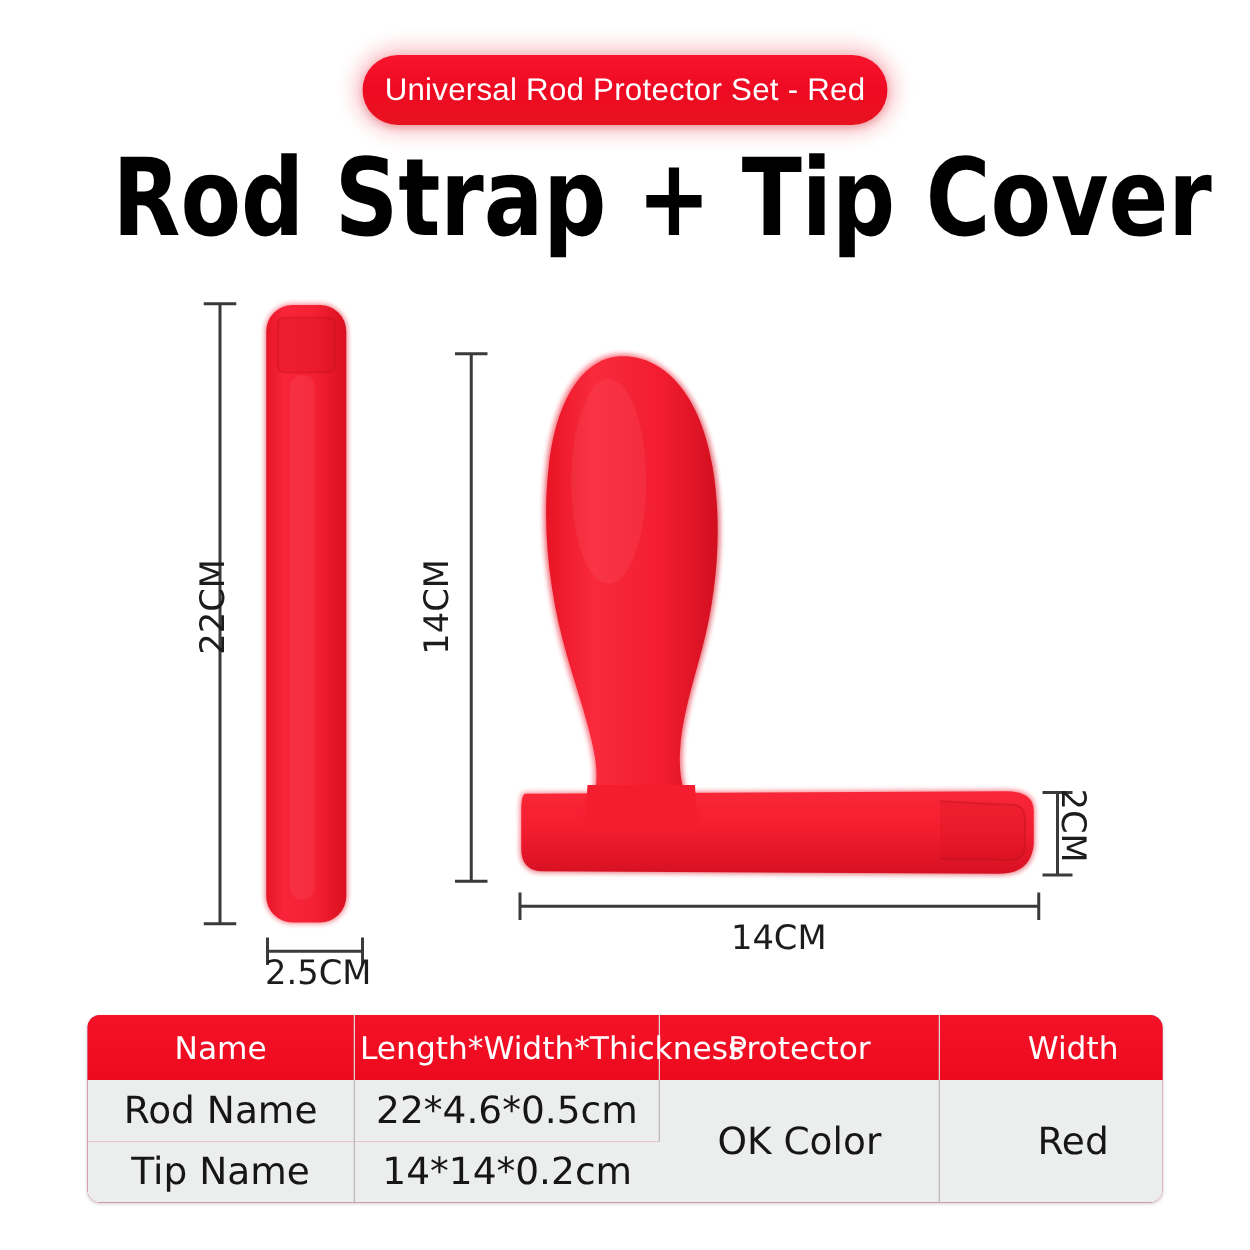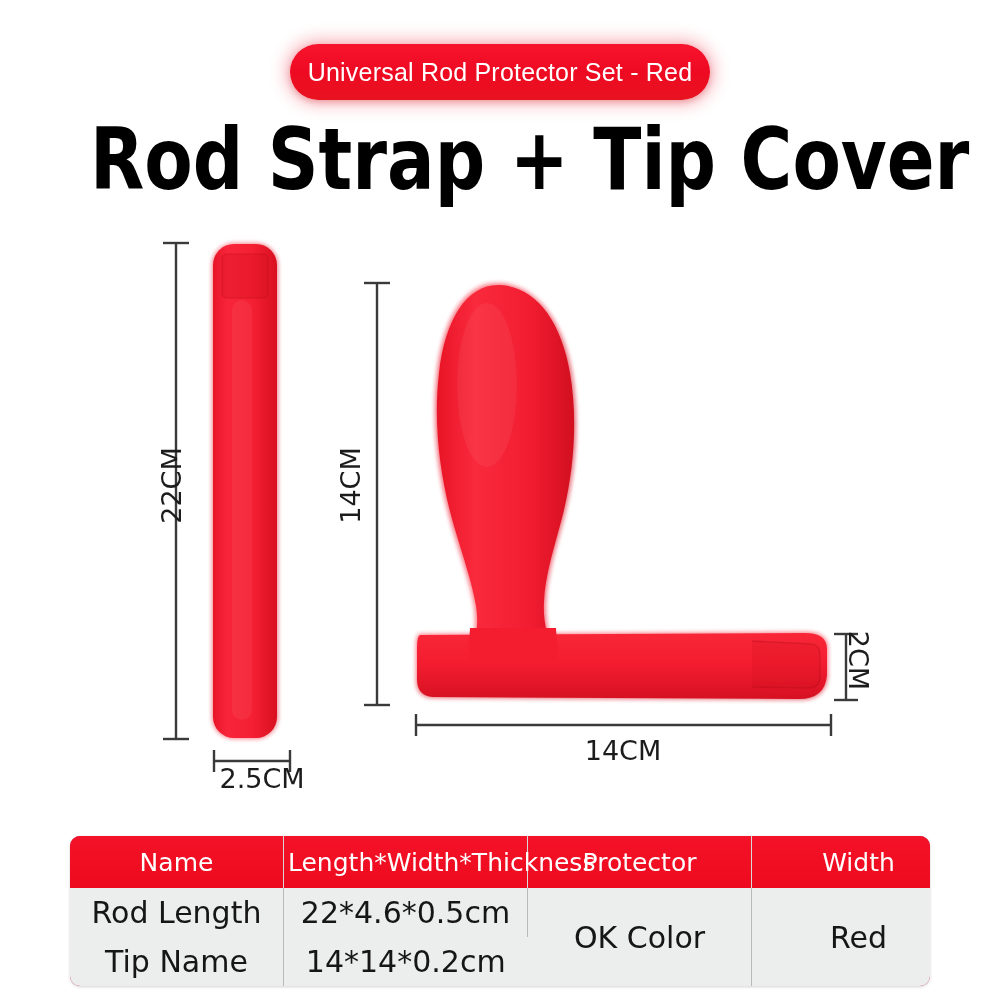--- a/index.html
+++ b/index.html
@@ -72,34 +72,33 @@
     font-size: 27px;
     color: #1c1c1c;
     white-space: nowrap;
     transform-origin: 50% 50%;
   }
   .rot-ccw { transform: rotate(-90deg); }
   .rot-cw  { transform: rotate(90deg); }
 
   #lbl-22cm  { left: 131px; top: 470px; width: 80px; text-align: center; }
   #lbl-14cmv { left: 310px; top: 470px; width: 80px; text-align: center; }
-  #lbl-25cm  { left: 212px; top: 763px; width: 100px; text-align: center; }
+  #lbl-25cm  { left: 212px; top: 763px; width: 100px; }
   #lbl-14cmh { left: 573px; top: 735px; width: 100px; text-align: center; }
   #lbl-2cm   { left: 826px; top: 645px; width: 64px; text-align: center; }
 
   
   #spec-table {
     position: absolute;
     left: 70px; top: 812px;
     width: 860px;
     border-radius: 10px;
     overflow: hidden;
     box-shadow: 0 1px 3px rgba(0,0,0,0.18);
     background: #be185d;
-    margin-top: 24px;
   }
   #spec-table table {
     width: 100%;
     border-collapse: collapse;
     table-layout: fixed;
   }
   #spec-table th, #spec-table td {
     text-align: center;
     vertical-align: middle;
     font-family: "DejaVu Sans", sans-serif;
@@ -262,21 +261,21 @@
     <thead>
       <tr>
         <th class="col-name">Name</th>
         <th class="col-dims">Length*Width*Thickness</th>
         <th class="col-mat">Protector</th>
         <th class="col-color">Width</th>
       </tr>
     </thead>
     <tbody>
       <tr>
-        <td>Rod Length</td>
+        <td>Rod Name</td>
         <td>22*4.6*0.5cm</td>
         <td rowspan="2">OK Color</td>
         <td rowspan="2">Red</td>
       </tr>
       <tr>
         <td>Tip Name</td>
         <td>14*14*0.2cm</td>
       </tr>
     </tbody>
   </table>

